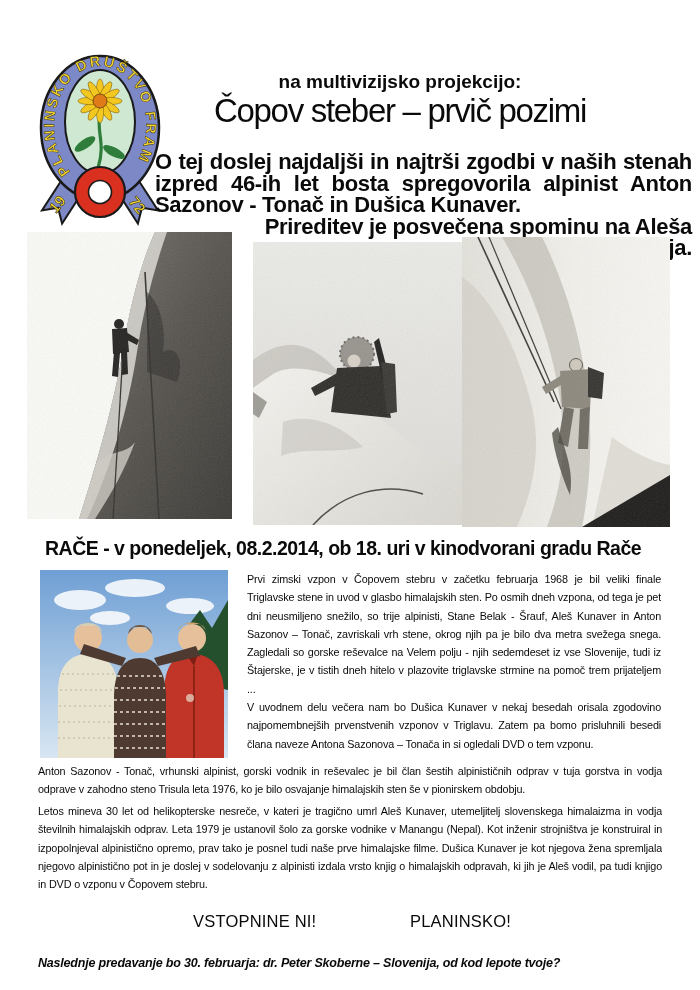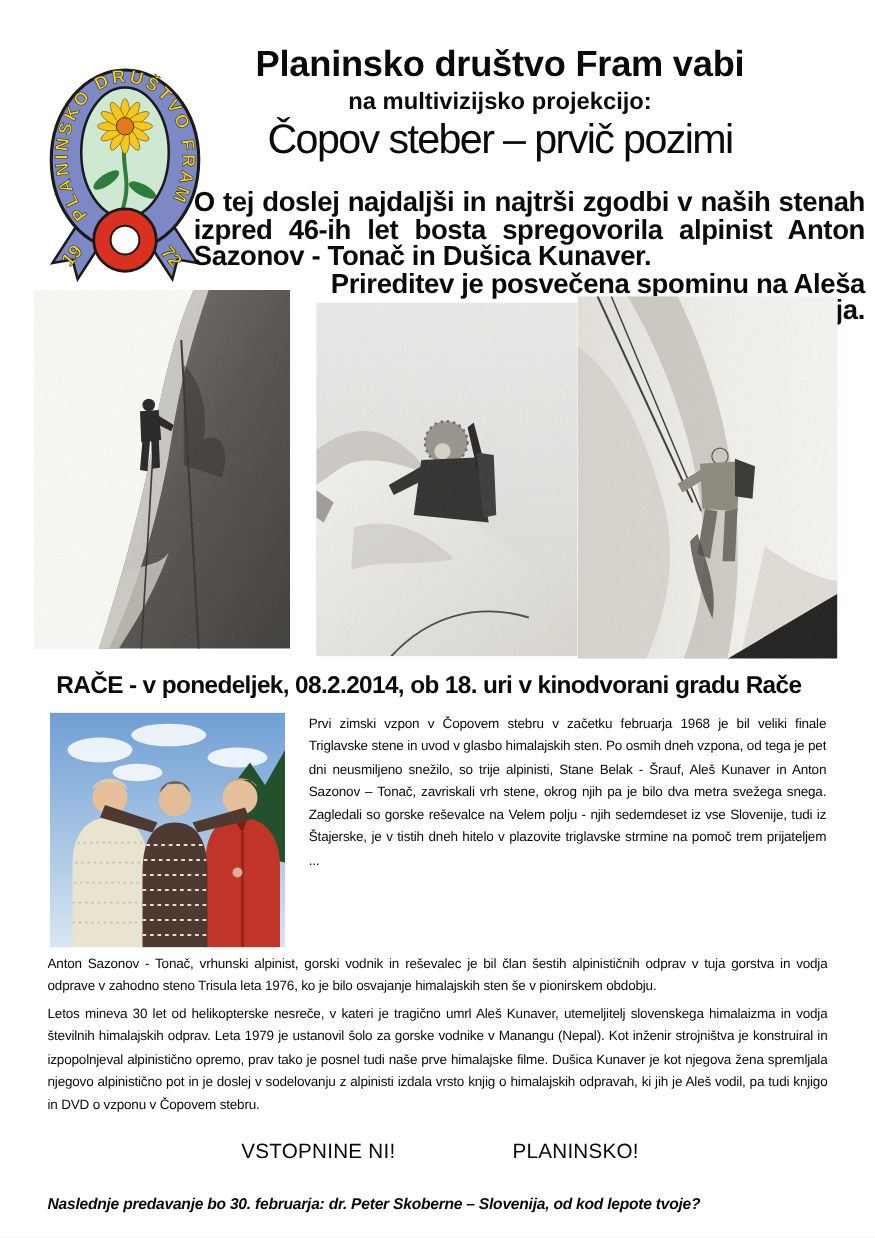--- a/index.html
+++ b/index.html
@@ -81,21 +81,20 @@
       <text font-size="14.5" font-weight="bold" fill="#f6d42c" stroke="#2a2a10" stroke-width="0.45" letter-spacing="1">
         <textPath href="#logoArc" startOffset="2" textLength="252">PLANINSKO DRUŠTVO FRAM</textPath>
       </text>
 
       <text x="0" y="0" transform="translate(26 172) rotate(-50)" font-size="15" font-weight="bold" fill="#f6d42c" stroke="#2a2a10" stroke-width="0.5">19</text>
       <text x="0" y="0" transform="translate(98 160) rotate(50)" font-size="15" font-weight="bold" fill="#f6d42c" stroke="#2a2a10" stroke-width="0.5">72</text>
     </svg>
   </div>
 
   <div class="abs header-block" style="height:240px;">
-    <div class="h1">Planinsko društvo Fram vabi</div>
     <div class="h2">na multivizijsko projekcijo:</div>
     <div class="h3">Čopov steber – prvič pozimi</div>
   </div>
 
   <div class="abs intro">
     <p>O tej doslej najdaljši in najtrši zgodbi v naših stenah izpred 46-ih let bosta spregovorila alpinist Anton Sazonov - Tonač in Dušica Kunaver.</p>
     <p>Prireditev je posvečena spominu na Aleša Kunaverja.</p>
   </div>
 
   <div class="abs photo" style="left:27px; top:232px; width:205px; height:287px;">
@@ -243,20 +242,21 @@
             <line x1="74" y1="142" x2="126" y2="142"></line>
           <line x1="74" y1="154" x2="126" y2="154"></line>
             <line x1="74" y1="166" x2="126" y2="166"></line>
           <line x1="74" y1="178" x2="126" y2="178"></line>
         </g>
       </g>
     </svg>
   </div>
 
   <div class="abs body-text col" style="top:570px; height:127px;">Prvi zimski vzpon v Čopovem stebru v začetku februarja 1968 je bil veliki finale Triglavske stene in uvod v glasbo himalajskih sten. Po osmih dneh vzpona, od tega je pet dni neusmiljeno snežilo, so trije alpinisti, Stane Belak - Šrauf, Aleš Kunaver in Anton Sazonov – Tonač, zavriskali vrh stene, okrog njih pa je bilo dva metra svežega snega. Zagledali so gorske reševalce na Velem polju - njih sedemdeset iz vse Slovenije, tudi iz Štajerske, je v tistih dneh hitelo v plazovite triglavske strmine na pomoč trem prijateljem ...</div>
+  <div class="abs body-text col" style="top:698px; height:76px;">V uvodnem delu večera nam bo Dušica Kunaver v nekaj besedah orisala zgodovino najpomembnejših prvenstvenih vzponov v Triglavu. Zatem pa bomo prisluhnili besedi člana naveze Antona Sazonova – Tonača in si ogledali DVD o tem vzponu.</div>
 
   <div class="abs body-text wide" style="top:762px; height:40px;">Anton Sazonov - Tonač, vrhunski alpinist, gorski vodnik in reševalec je bil član šestih alpinističnih odprav v tuja gorstva in vodja odprave v zahodno steno Trisula leta 1976, ko je bilo osvajanje himalajskih sten še v pionirskem obdobju.</div>
   <div class="abs body-text wide" style="top:802px; height:96px;">Letos mineva 30 let od helikopterske nesreče, v kateri je tragično umrl Aleš Kunaver, utemeljitelj slovenskega himalaizma in vodja številnih himalajskih odprav. Leta 1979 je ustanovil šolo za gorske vodnike v Manangu (Nepal). Kot inženir strojništva je konstruiral in izpopolnjeval alpinistično opremo, prav tako je posnel tudi naše prve himalajske filme. Dušica Kunaver je kot njegova žena spremljala njegovo alpinistično pot in je doslej v sodelovanju z alpinisti izdala vrsto knjig o himalajskih odpravah, ki jih je Aleš vodil, pa tudi knjigo in DVD o vzponu v Čopovem stebru.</div>
 
   <div class="abs shout" style="left:193px; top:912px;">VSTOPNINE NI!</div>
   <div class="abs shout" style="left:410px; top:912px;">PLANINSKO!</div>
 
   <div class="abs footer-note">Naslednje predavanje bo 30. februarja:  dr. Peter Skoberne – Slovenija, od kod lepote tvoje?</div>
 
 </div>

